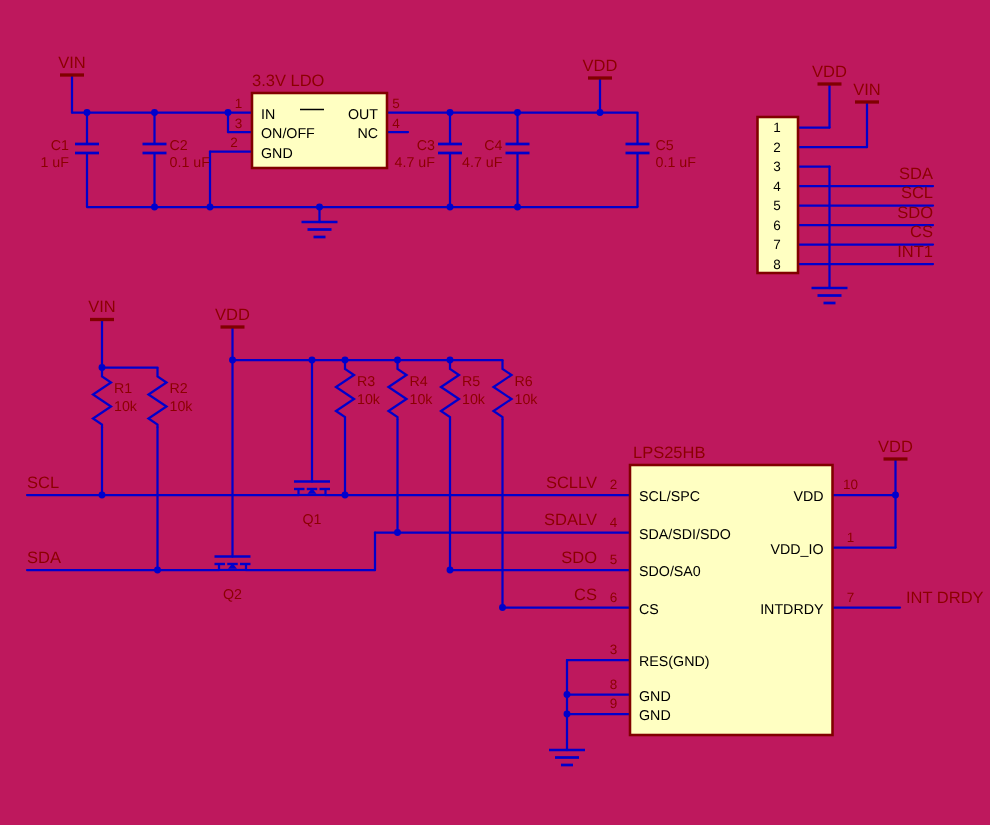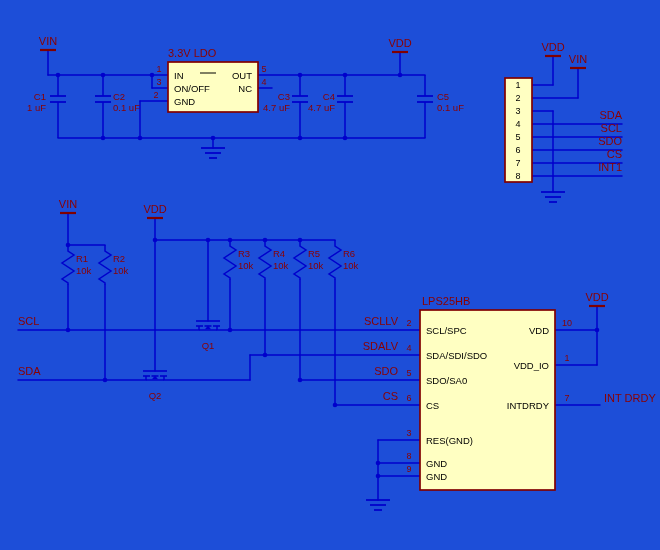--- a/index.html
+++ b/index.html
@@ -1,16 +1,16 @@
 <!DOCTYPE html>
 <html><head>
 <meta charset="utf-8">
 <style>
   html,body{margin:0;padding:0;background:#ffffff;}
-  .stage{width:660px;height:550px;position:relative;background:#1d4ed8;}
+  .stage{width:660px;height:550px;position:relative;background:#be185d;}
   svg{font-family:"Liberation Sans",sans-serif;}
   .w{stroke:#0000cc;stroke-width:1.5;fill:none;stroke-linecap:round;}
   .box{fill:#ffffc2;stroke:#800000;stroke-width:1.7;}
   .dot{fill:#0000cc;stroke:none;}
   .lbl{font-size:11px;fill:#8b0000;}
   .ref{font-size:9.5px;fill:#8b0000;}
   .pnum{font-size:9px;fill:#8b0000;}
   .pname{font-size:9.5px;fill:#000000;}
   .cnum{font-size:9px;fill:#000000;}
   text{user-select:none;}

